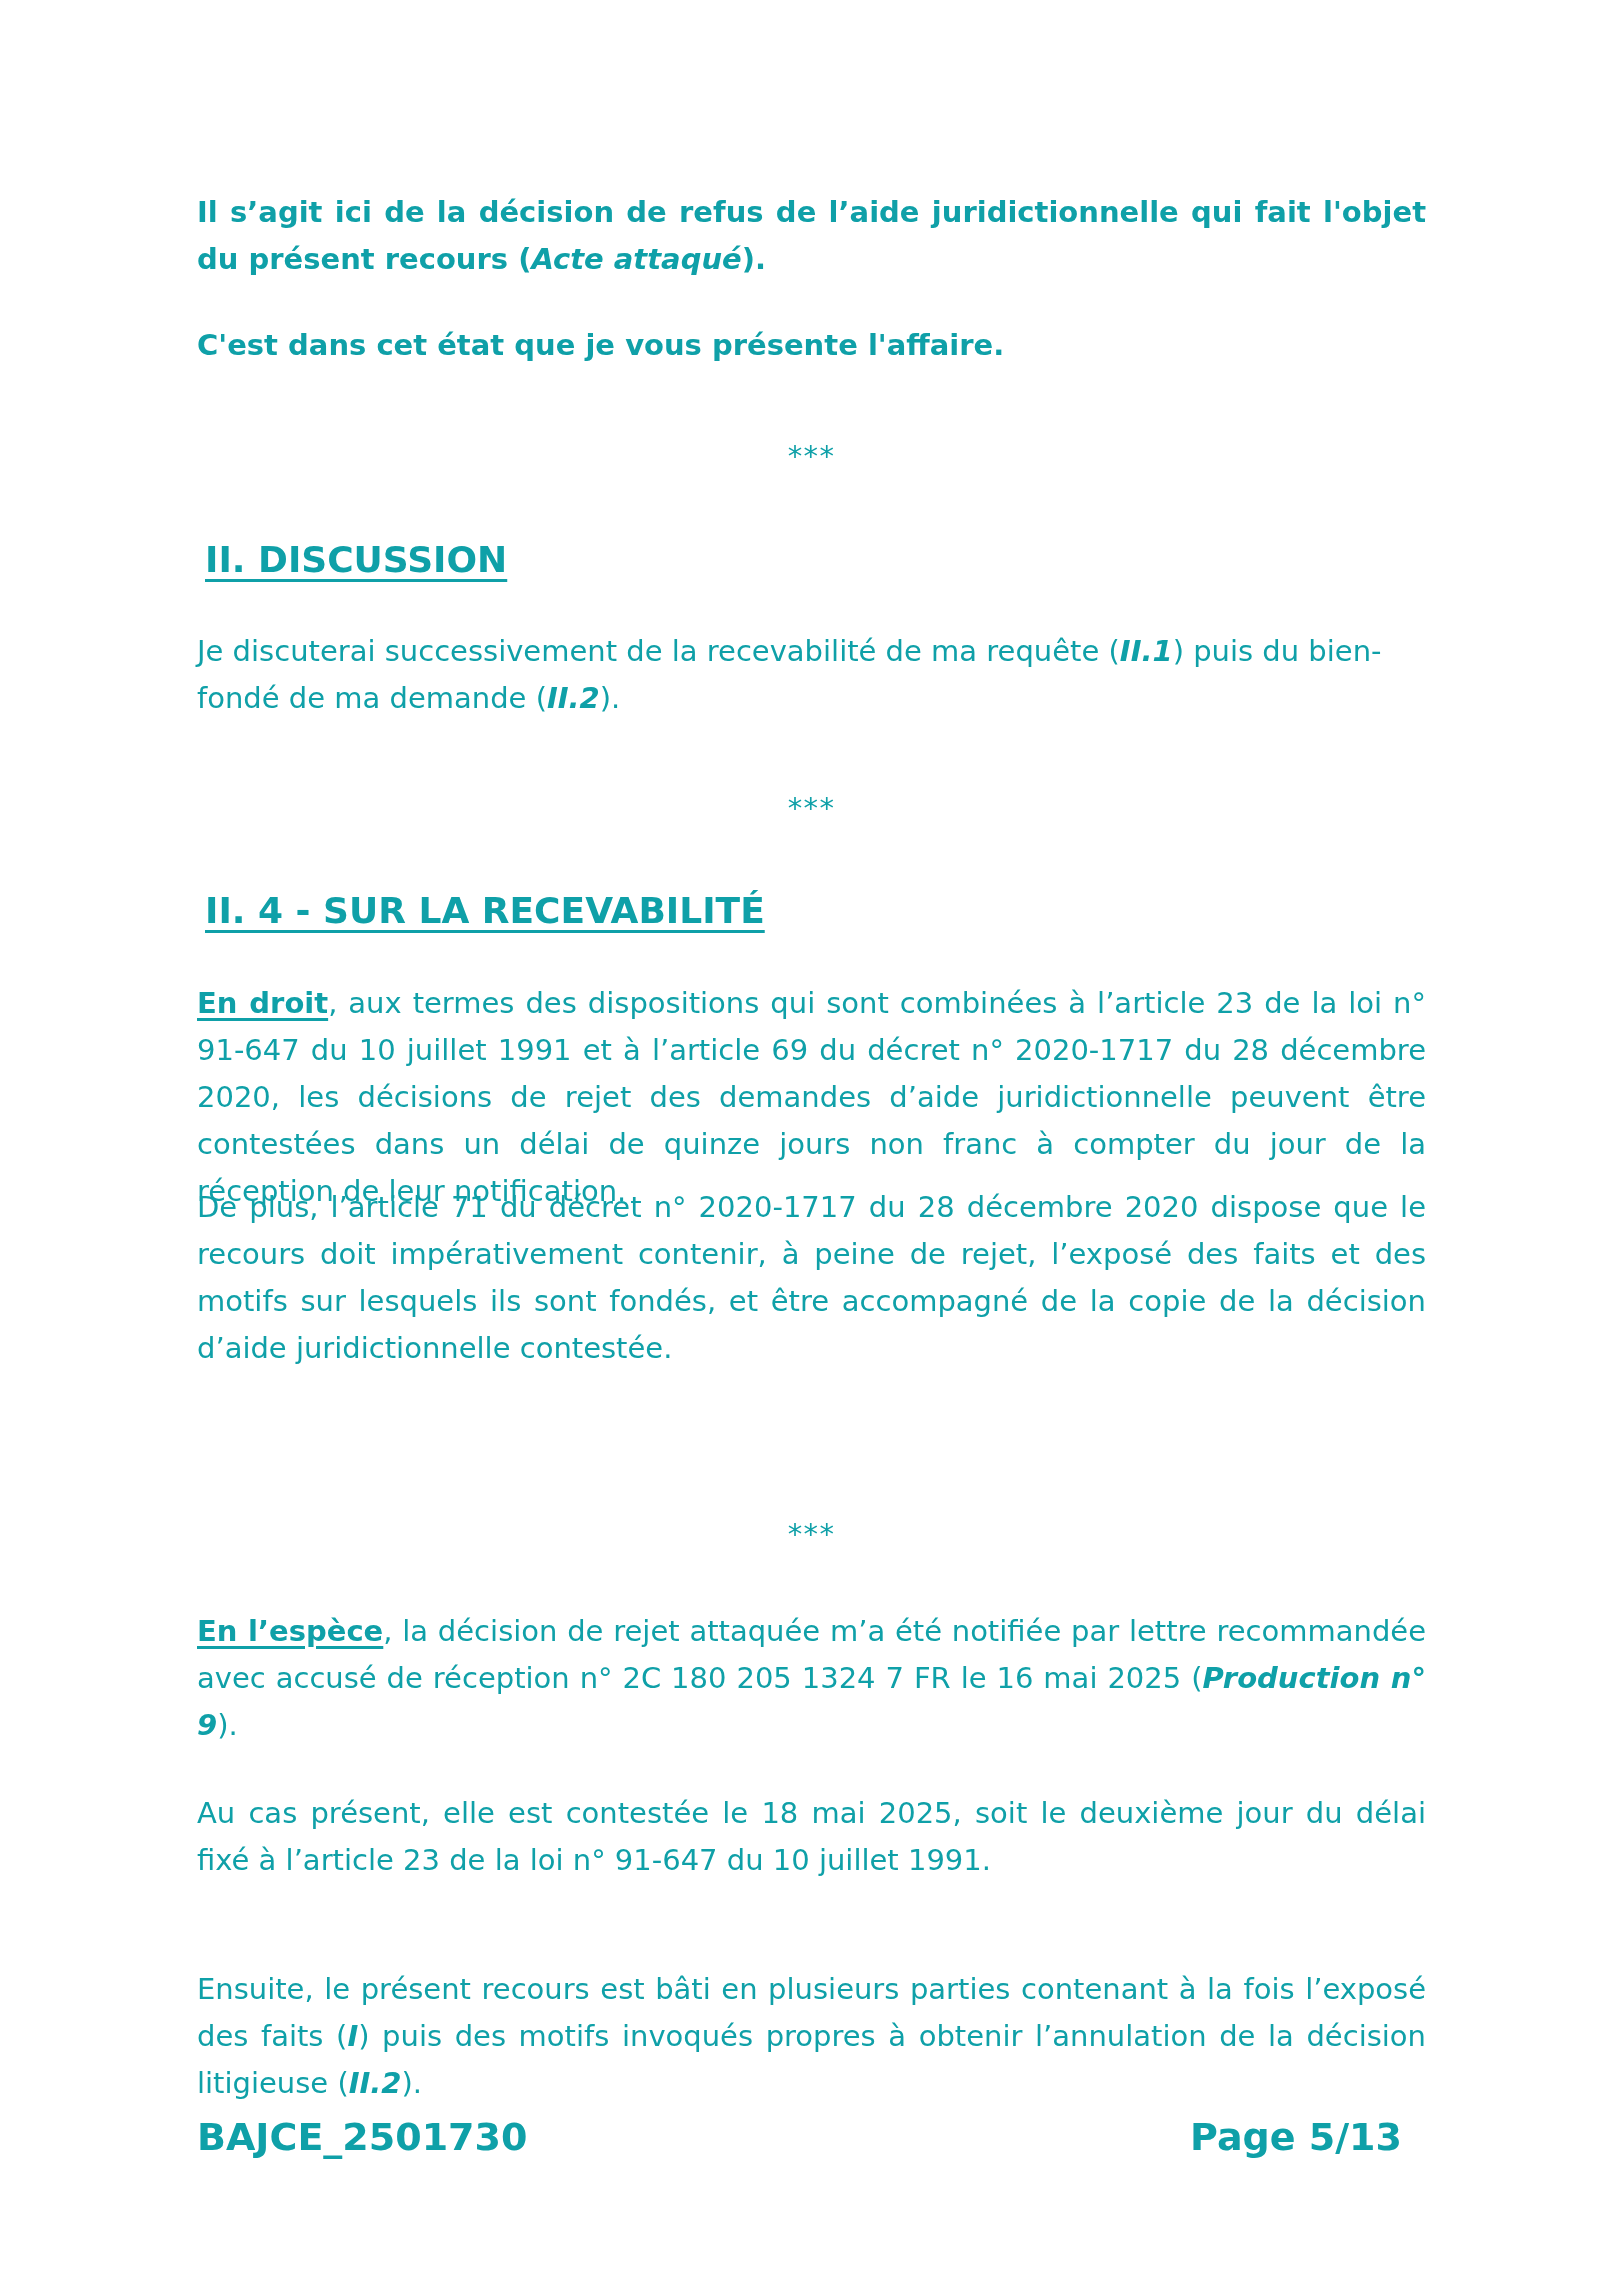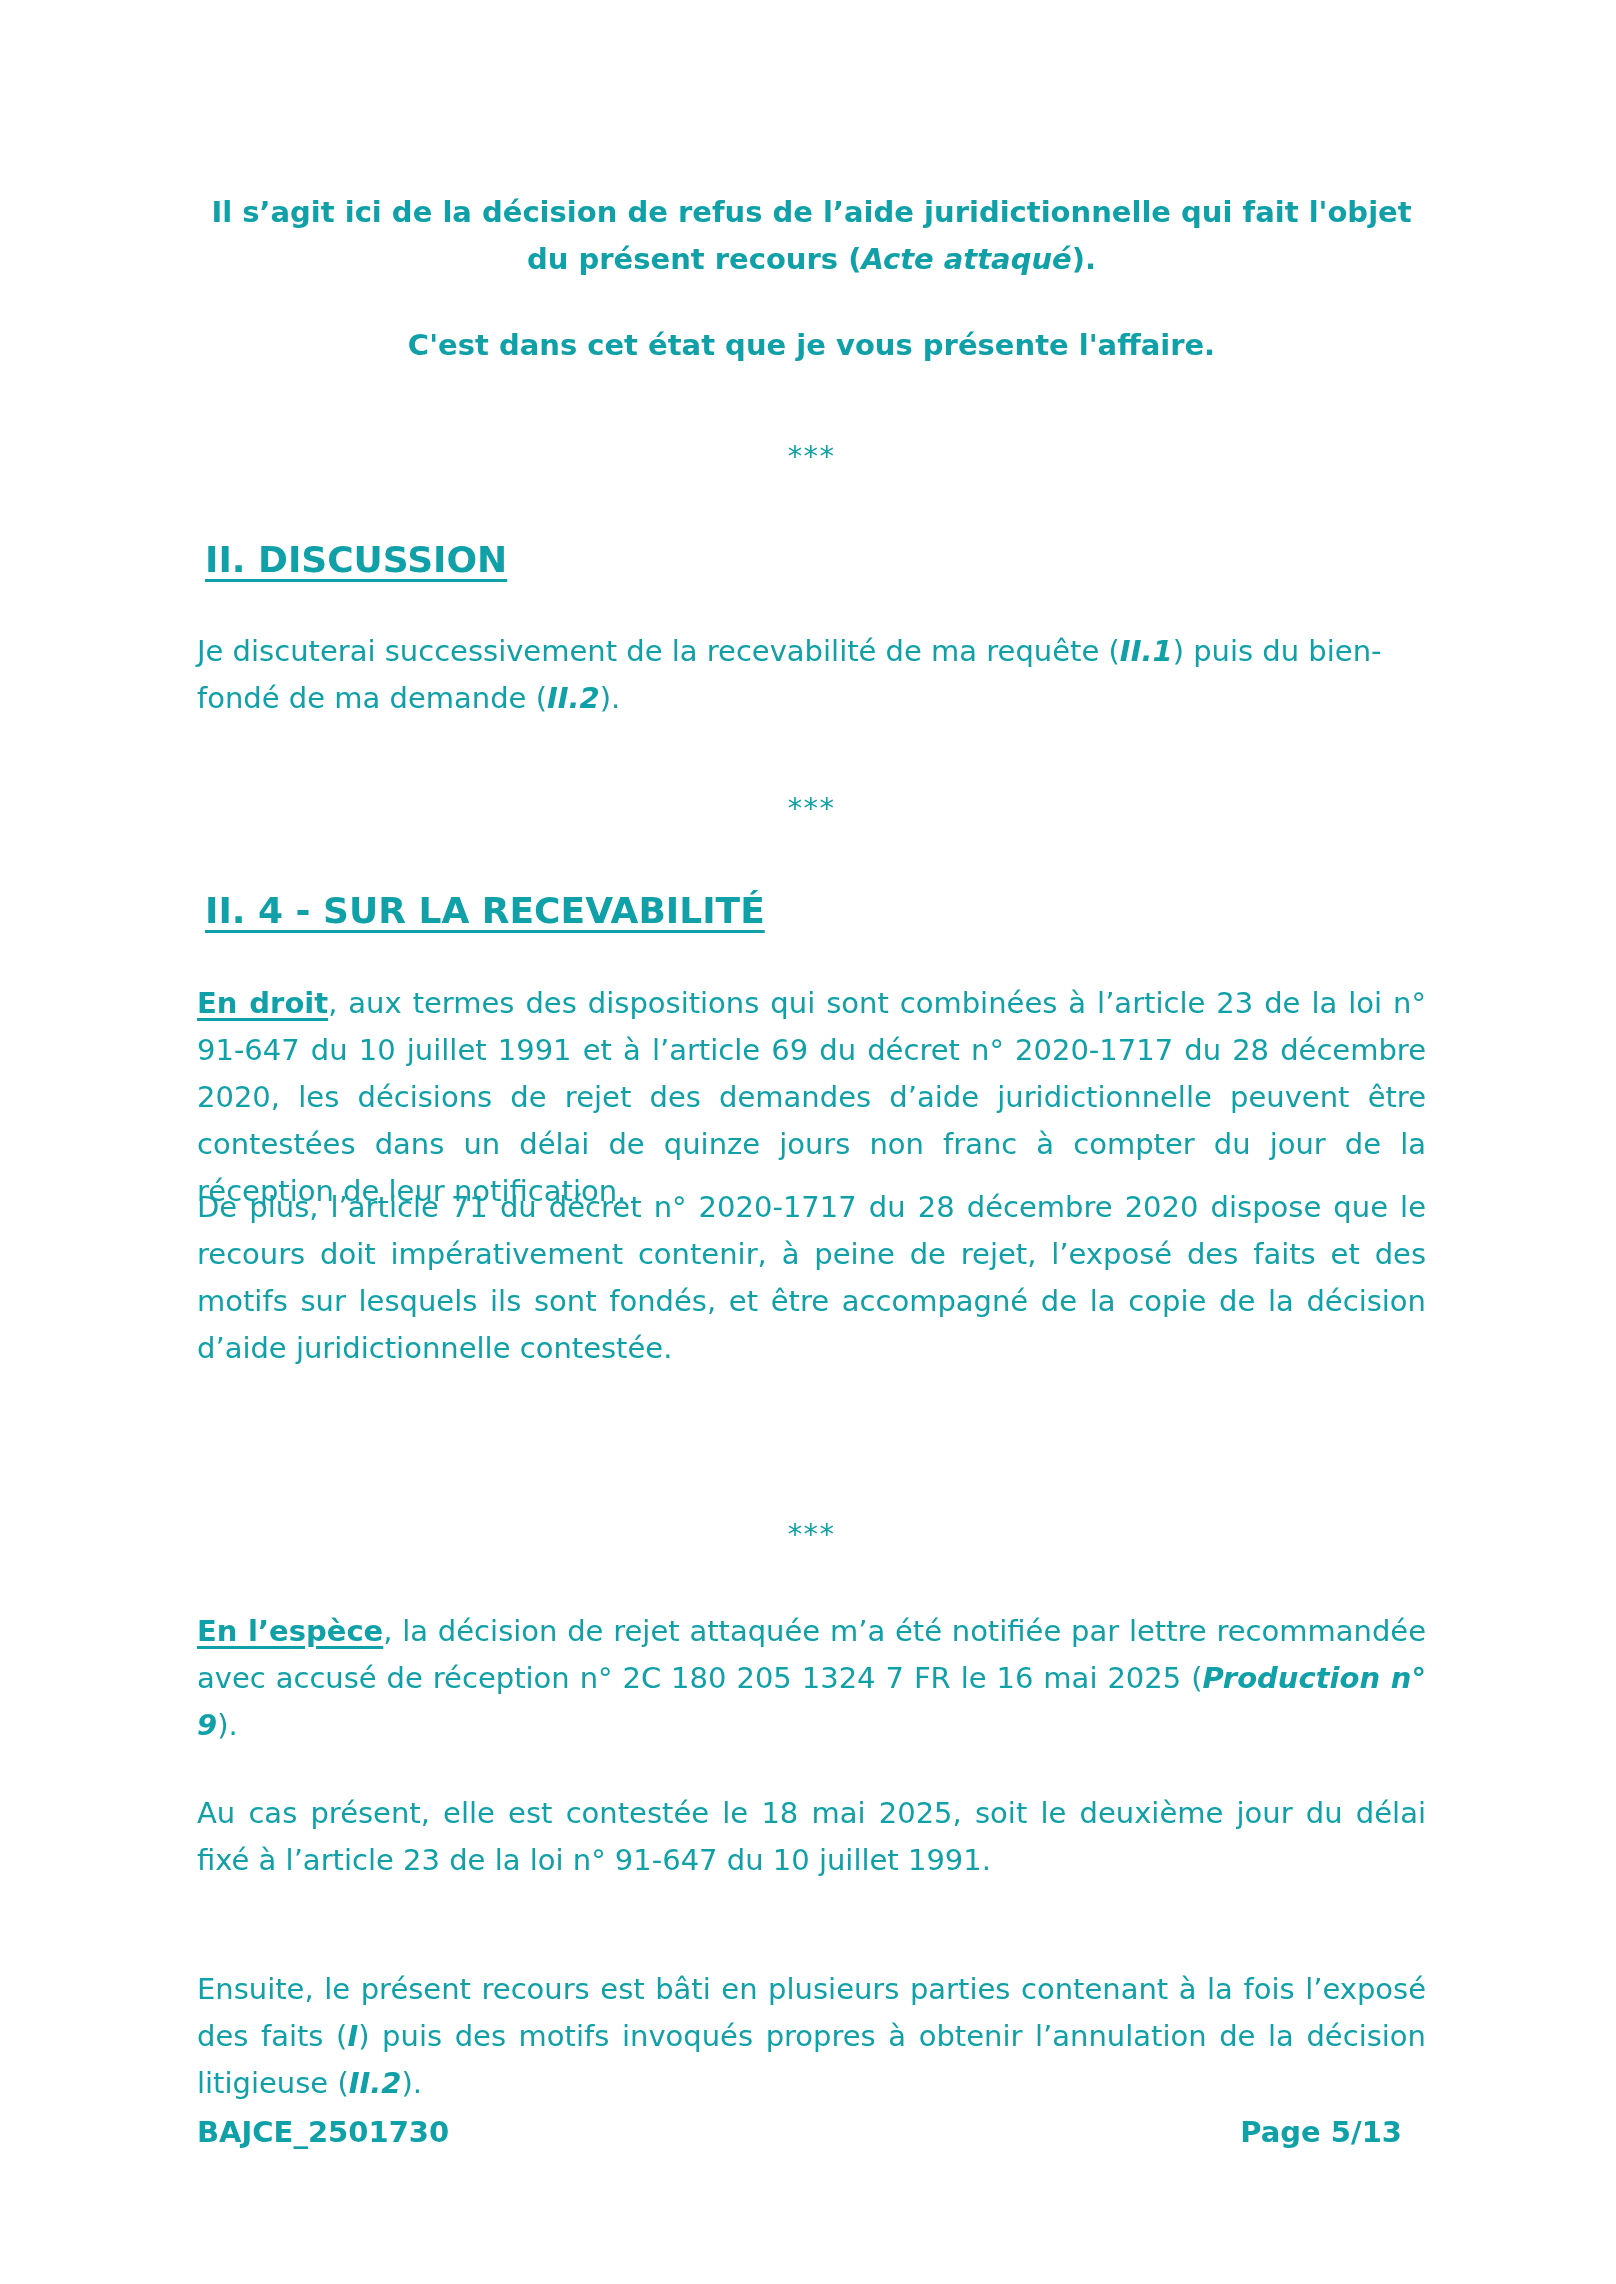--- a/index.html
+++ b/index.html
@@ -5,30 +5,30 @@
   html, body { margin: 0; padding: 0; background: #ffffff; }
   body {
     width: 1617px; height: 2284px; position: relative; overflow: hidden;
     font-family: "DejaVu Sans", sans-serif;
     color: #0fa0a8;
   }
   .page { position: absolute; left: 197px; top: 0; width: 1229px; }
   .block { position: absolute; left: 0; width: 1229px; }
   p { margin: 0; font-size: 29px; line-height: 47px; }
   .just { text-align: justify; }
-  .bold { font-weight: bold; text-align: center; }
+  .bold { font-weight: bold; }
   .stars { text-align: center; font-size: 29px; letter-spacing: 1.3px; }
   h2 {
     margin: 8px; font-size: 36px; font-weight: bold;
     text-decoration: underline; text-decoration-thickness: 3.3px; text-underline-offset: 6.5px;
   }
   .ul { font-weight: bold; text-decoration: underline; text-decoration-thickness: 2.6px; text-underline-offset: 5.2px; }
   .bi { font-weight: bold; font-style: italic; }
   .it { font-style: italic; }
-  .footer { position: absolute; top: 2115px; left: 197px; width: 1205px; font-size: 29px; font-weight: bold; }
+  .footer { position: absolute; top: 2115px; left: 197px; width: 1205px; font-size: 38px; font-weight: bold; }
   .footer .right { position: absolute; right: 0; top: 0; }
 </style>
 </head>
 <body style="color: rgb(15, 160, 168);">
 
 <div class="page">
 
   <div class="block" style="top:189px;">
     <p class="just bold"><span>Il s’agit ici de la décision de refus de l’aide juridictionnelle qui fait l'objet du présent recours (</span><span class="it">Acte attaqué</span><span>).</span></p>
   </div>

